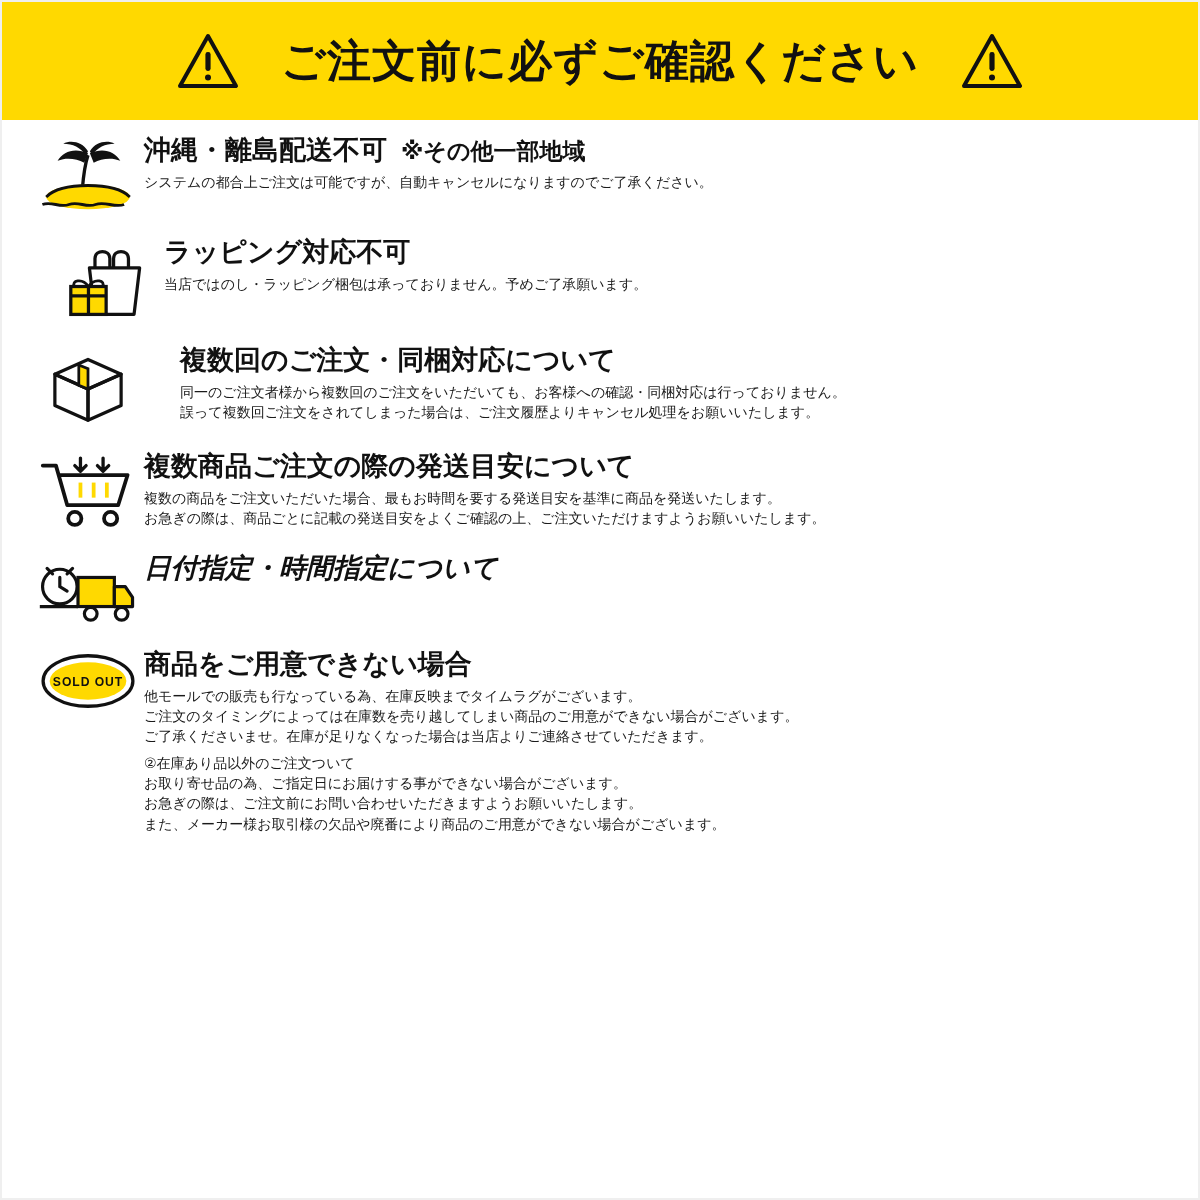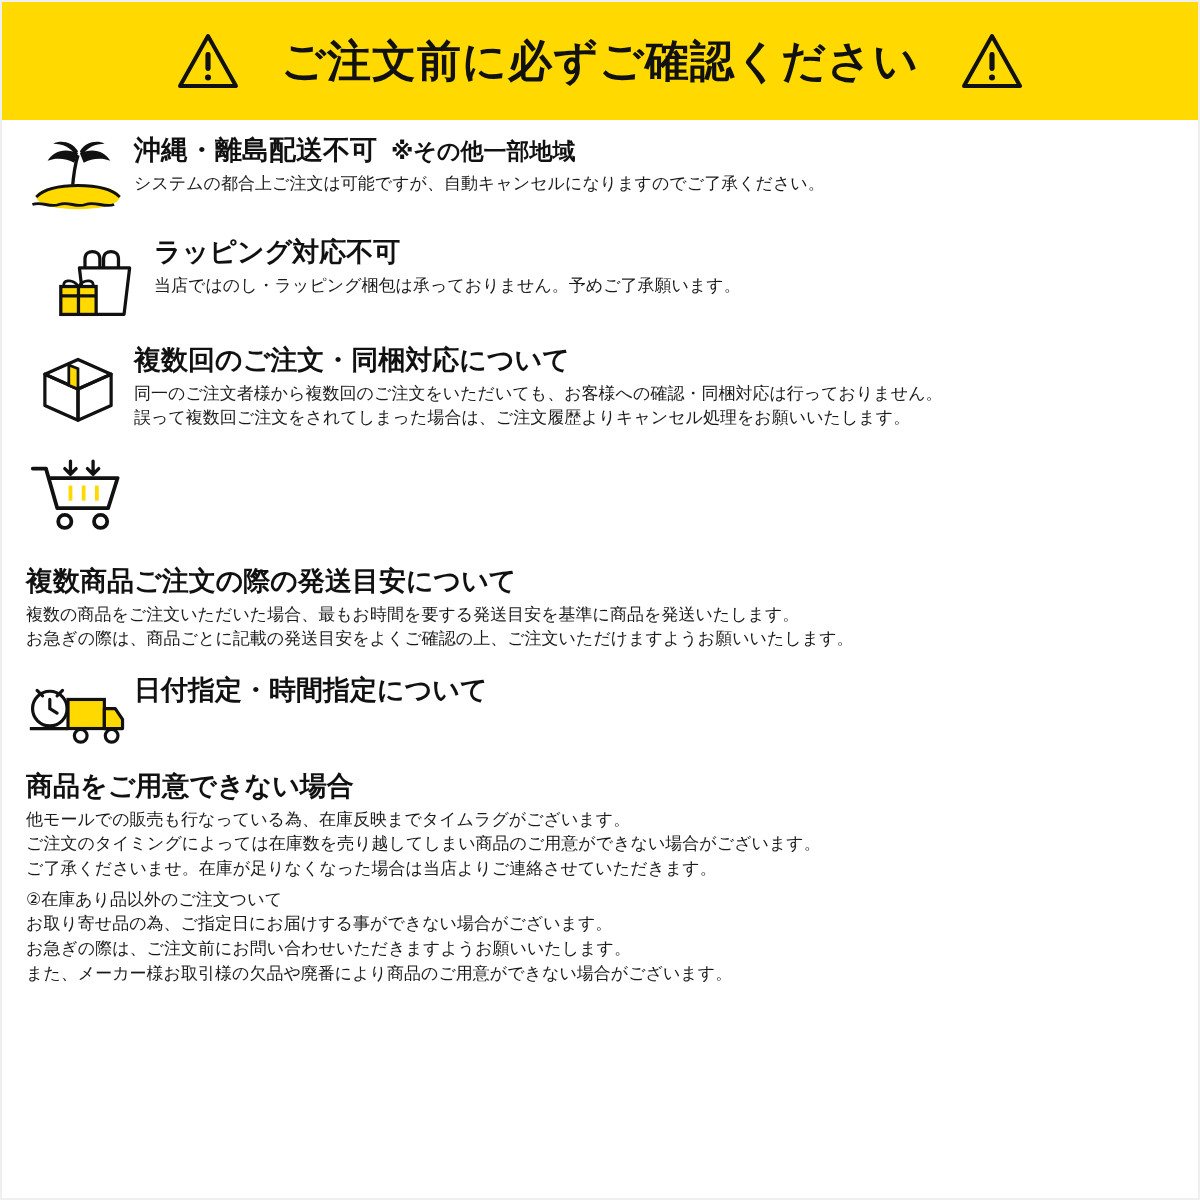--- a/index.html
+++ b/index.html
@@ -40,21 +40,21 @@
     white-space: nowrap;
   }
   .warn-icon {
     width: 62px;
     height: 58px;
     flex: 0 0 auto;
   }
 
   
   .content {
-    padding: 14px 0 0 0;
+    padding: 14px 0 0 10px;
   }
   .section {
     display: flex;
     align-items: flex-start;
     padding: 0 24px 0 22px;
     margin-bottom: 16px;
   }
   .icon-cell {
     width: 108px;
     flex: 0 0 108px;
@@ -72,36 +72,36 @@
     color: #111111;
     line-height: 1.25;
     margin: 0 0 4px 0;
     white-space: nowrap;
   }
   .sec-title .sub {
     font-size: 23px;
     font-weight: bold;
   }
   .sec-line {
-    font-size: 17px;
+    font-size: 14px;
     line-height: 1.45;
     color: #1a1a1a;
     margin: 0;
     white-space: nowrap;
   }
   .sec-line.gap-top {
     margin-top: 6px;
   }
 
   
   .s-okinawa { margin-bottom: 22px; }
   .s-wrapping { margin-bottom: 24px; margin-left: 20px; }
-  .s-multi { margin-bottom: 22px; }
-  .s-ship { margin-bottom: 22px; flex-direction: column; }
-  .s-date { margin-bottom: 20px; }
+  .s-multi { margin-bottom: 22px; gap: 36px; }
+  .s-ship { margin-bottom: 22px; }
+  .s-date { margin-bottom: 20px; font-style: italic; }
 
   
   svg { display: block; }
 </style>
 </head>
 <body>
 
 <div class="page">
 
   <div class="banner">
@@ -210,20 +210,27 @@
           <path d="M10 12 L16 18 M38 12 L32 18" stroke="#111" stroke-width="3.5" stroke-linecap="round"></path>
           <line x1="2" y1="54" x2="44" y2="54" stroke="#111" stroke-width="3.5"></line>
         </svg>
       </div>
       <div class="text-cell">
         <h2 class="sec-title">日付指定・時間指定について</h2>
       </div>
     </div>
 
     <div class="section s-soldout">
+      <div class="icon-cell">
+        <svg viewBox="0 0 104 62" width="98" height="58">
+          <ellipse cx="52" cy="31" rx="48" ry="27" fill="none" stroke="#111" stroke-width="3.5"></ellipse>
+          <ellipse cx="52" cy="31" rx="41" ry="20" fill="#ffd900"></ellipse>
+          <text x="52" y="36" font-family="'Liberation Sans', sans-serif" font-size="13" font-weight="bold" fill="#111" text-anchor="middle" letter-spacing="1">SOLD OUT</text>
+        </svg>
+      </div>
       <div class="text-cell">
         <h2 class="sec-title">商品をご用意できない場合</h2>
         <p class="sec-line">他モールでの販売も行なっている為、在庫反映までタイムラグがございます。</p>
         <p class="sec-line">ご注文のタイミングによっては在庫数を売り越してしまい商品のご用意ができない場合がございます。</p>
         <p class="sec-line">ご了承くださいませ。在庫が足りなくなった場合は当店よりご連絡させていただきます。</p>
         <p class="sec-line gap-top">②在庫あり品以外のご注文ついて</p>
         <p class="sec-line">お取り寄せ品の為、ご指定日にお届けする事ができない場合がございます。</p>
         <p class="sec-line">お急ぎの際は、ご注文前にお問い合わせいただきますようお願いいたします。</p>
         <p class="sec-line">また、メーカー様お取引様の欠品や廃番により商品のご用意ができない場合がございます。</p>
       </div>

